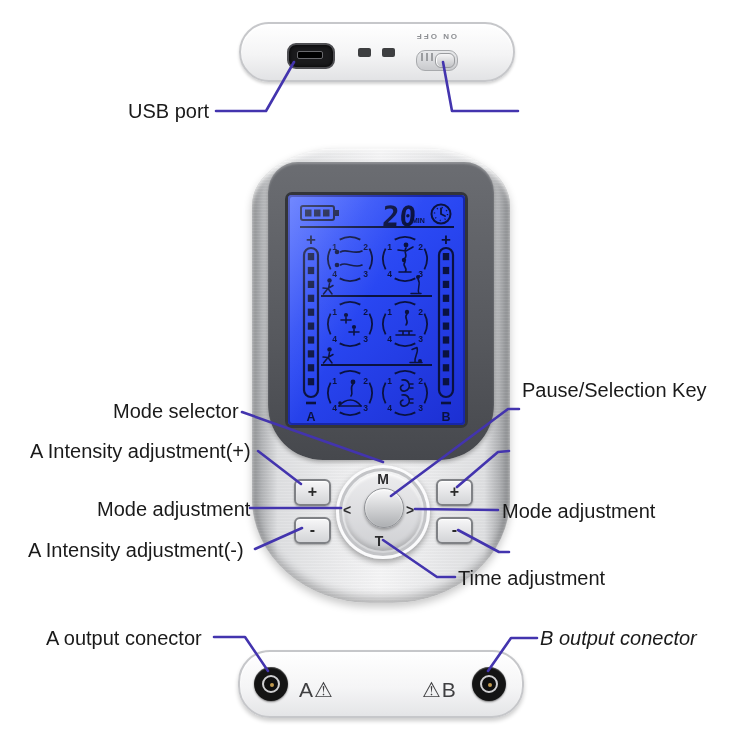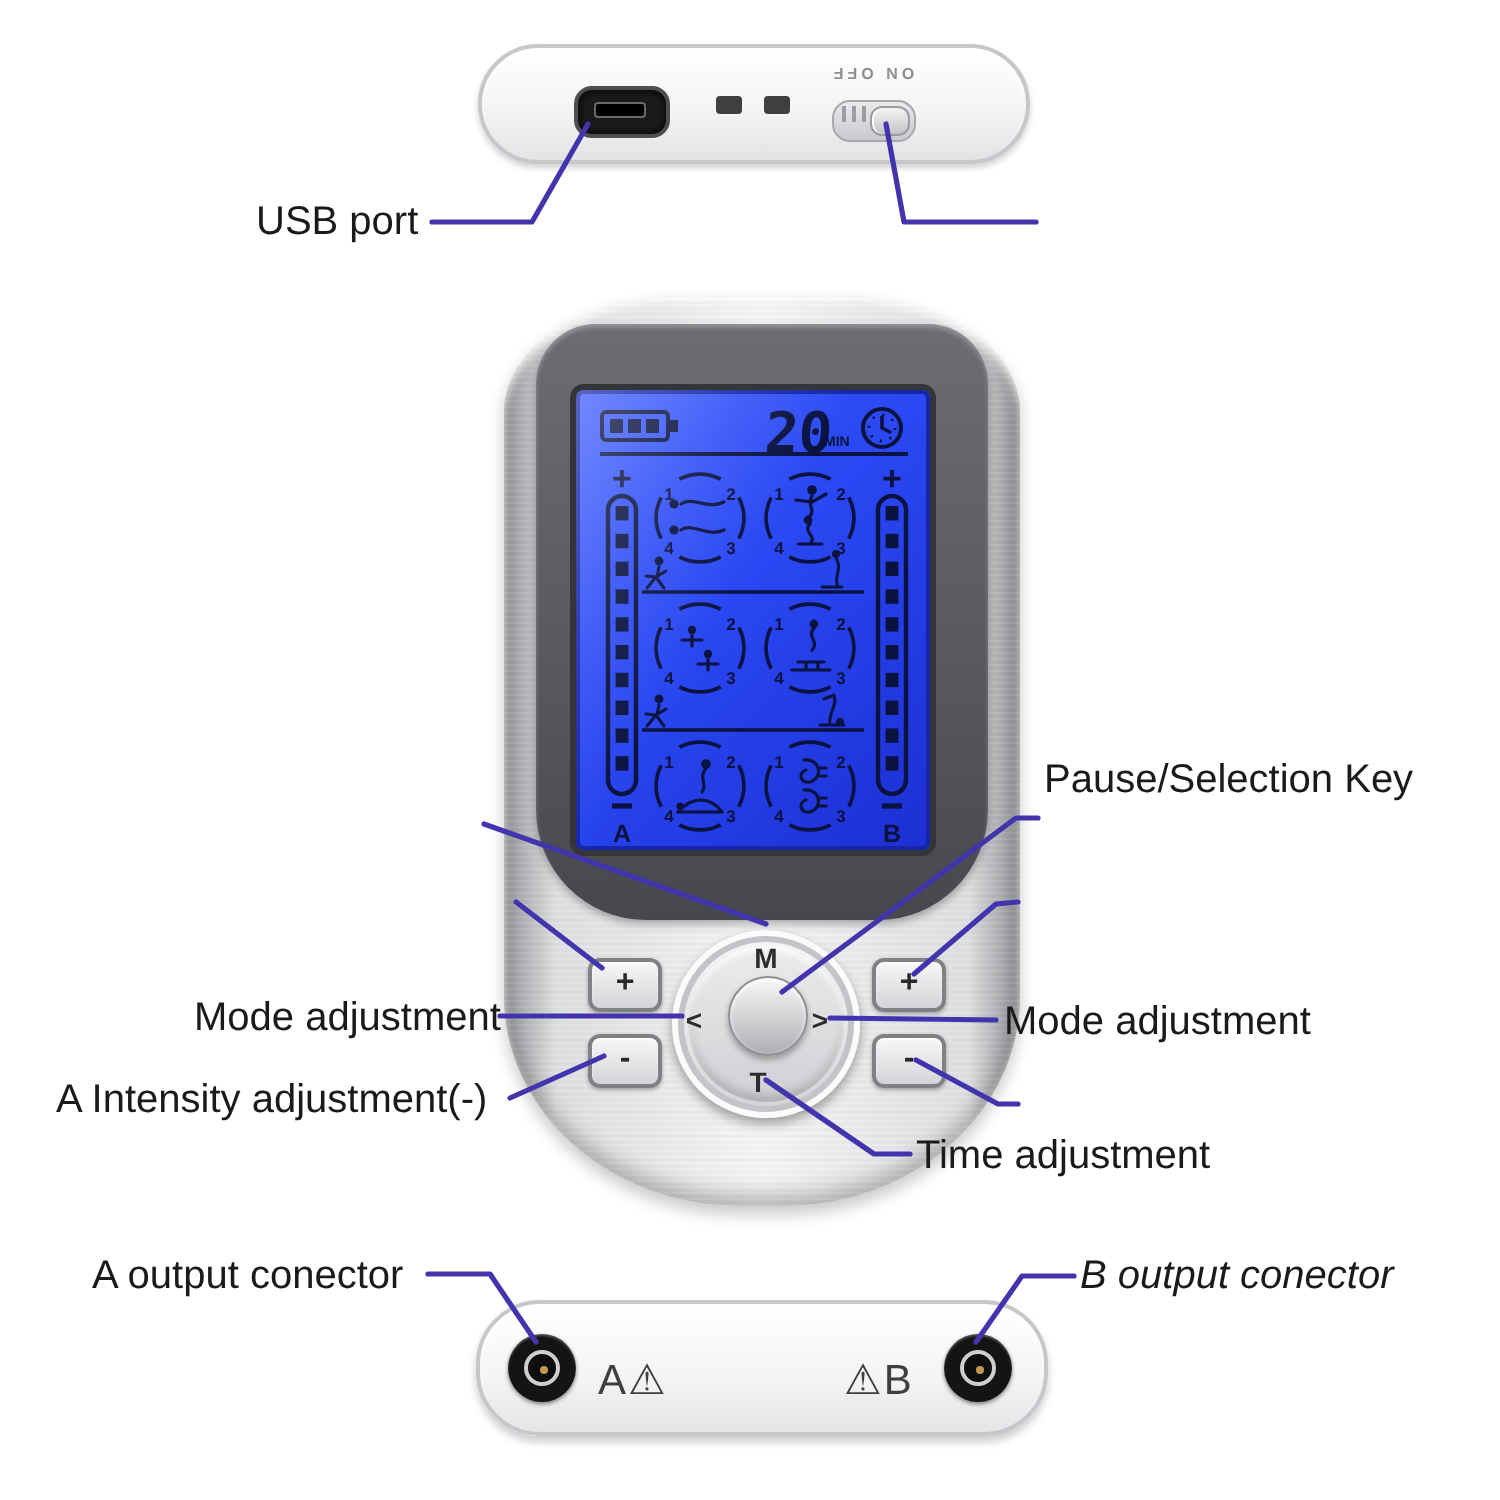--- a/index.html
+++ b/index.html
@@ -299,20 +299,22 @@
       <polyline points="415,509 498,510"></polyline>
       <polyline points="255,549 302,528"></polyline>
       <polyline points="509,552 499,552 458,530"></polyline>
       <polyline points="455,577 437,577 383,540"></polyline>
       <polyline points="214,637 245,637 268,671"></polyline>
       <polyline points="537,638 511,638 488,671"></polyline>
     </g>
   </svg>
 
   <div class="label" style="left:128px;top:100px;">USB port</div>
+  <div class="label" style="left:113px;top:400px;">Mode selector</div>
   <div class="label" style="left:522px;top:379px;">Pause/Selection Key</div>
+  <div class="label" style="left:30px;top:440px;">A Intensity adjustment(+)</div>
   <div class="label" style="left:97px;top:498px;">Mode adjustment</div>
   <div class="label" style="left:502px;top:500px;">Mode adjustment</div>
   <div class="label" style="left:28px;top:539px;">A Intensity adjustment(-)</div>
   <div class="label" style="left:46px;top:627px;">A output conector</div>
   <div class="label" style="left:458px;top:567px;">Time adjustment</div>
   <div class="label" style="left:540px;top:627px;font-style:italic;">B output conector</div>
 </div>
 
 </body></html>

